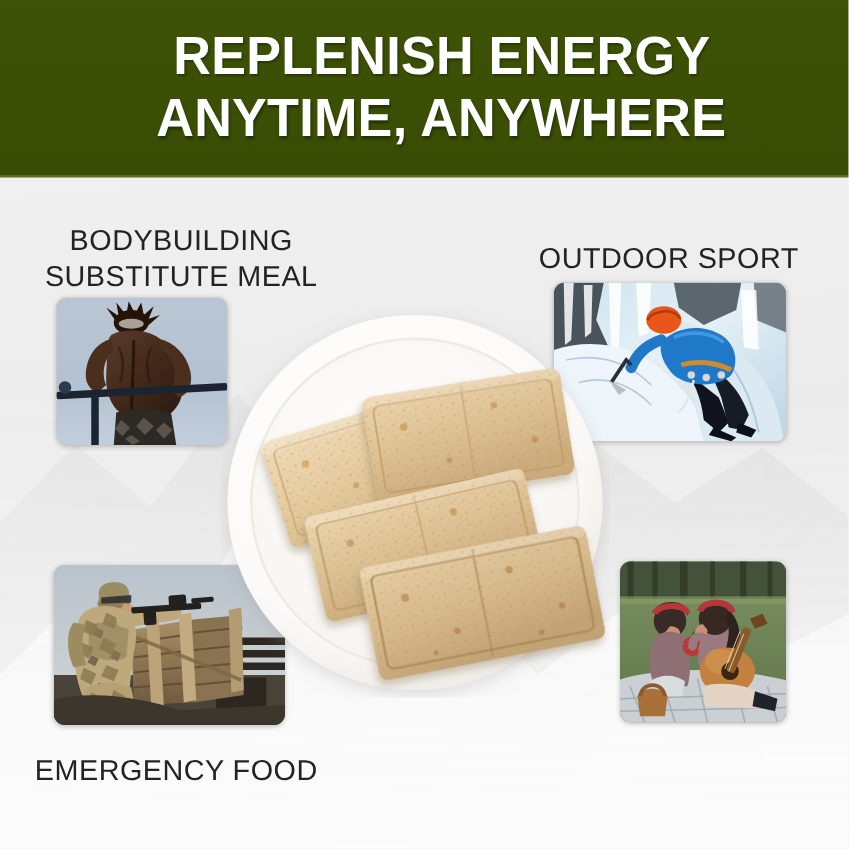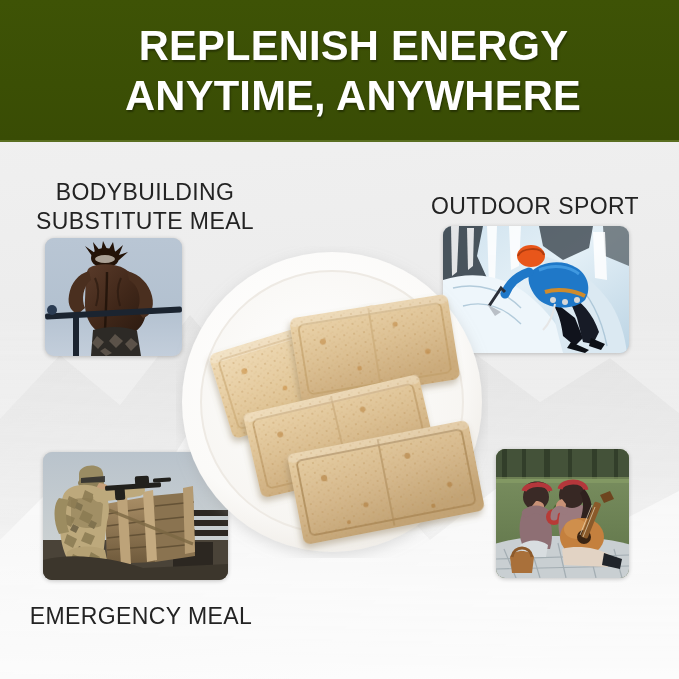--- a/index.html
+++ b/index.html
@@ -136,21 +136,21 @@
   </div>
 
   <div class="banner">
     <div class="banner-line">REPLENISH ENERGY</div>
     <div class="banner-line">ANYTIME, ANYWHERE</div>
   </div>
 
   <div class="caption" id="caption-bodybuilding">BODYBUILDING
 SUBSTITUTE MEAL</div>
   <div class="caption" id="caption-outdoor">OUTDOOR SPORT</div>
-  <div class="caption" id="caption-emergency">EMERGENCY MEAL</div>
+  <div class="caption" id="caption-emergency">EMERGENCY FOOD</div>
 
   <div class="thumb" id="thumb-bodybuilding">
     <svg viewBox="0 0 137 118" preserveAspectRatio="xMidYMid slice">
       <defs>
         <linearGradient id="skyBB" x1="0" y1="0" x2="0" y2="1">
           <stop offset="0%" stop-color="#b9c6d4"></stop>
           <stop offset="60%" stop-color="#b3c1d0"></stop>
           <stop offset="100%" stop-color="#c3cedb"></stop>
         </linearGradient>
         <linearGradient id="skinBB" x1="0" y1="0" x2="1" y2="1">

